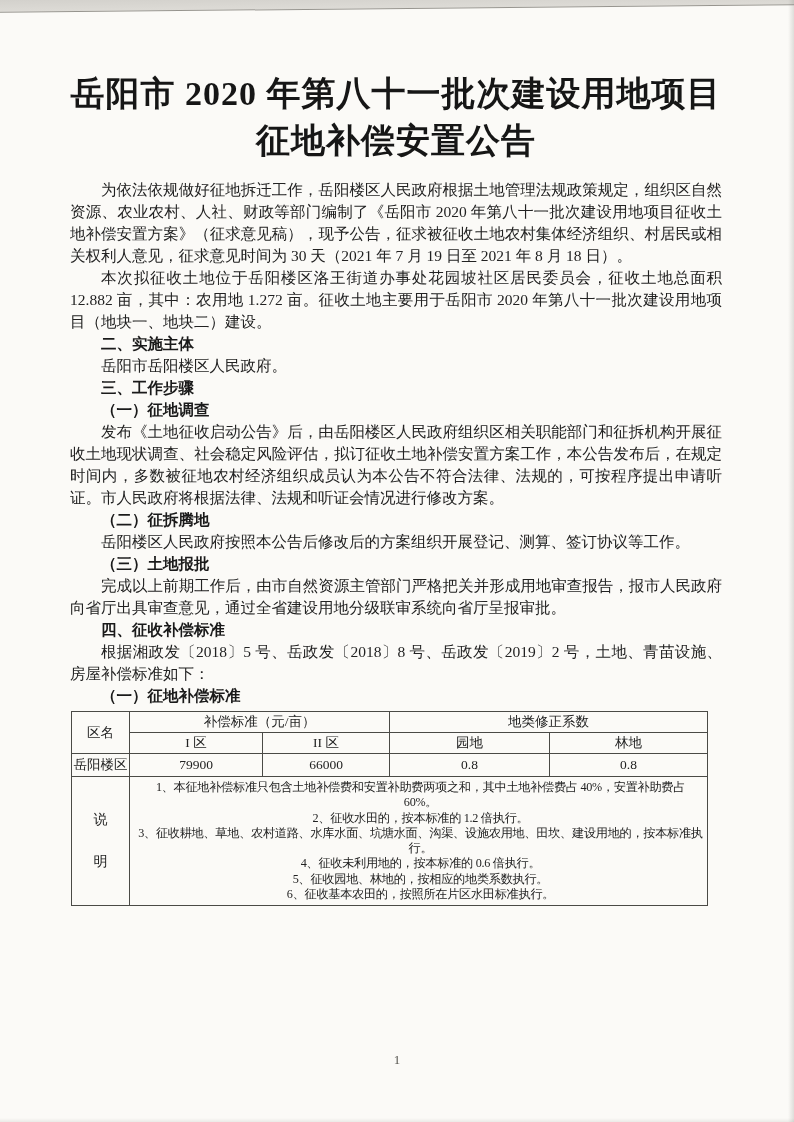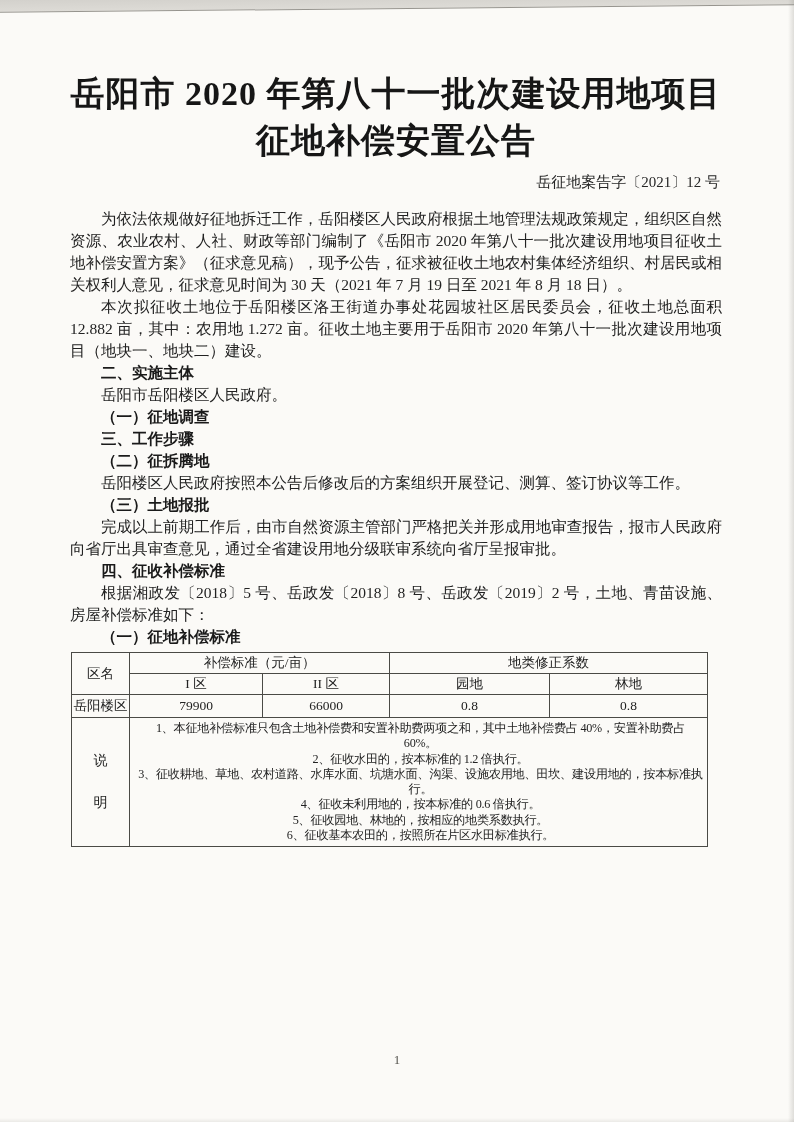--- a/index.html
+++ b/index.html
@@ -110,29 +110,29 @@
 
 <div class="sheet">
   <div class="scan-top-band"></div>
 
   <div class="content">
     <div class="doc-title">
       <div>岳阳市 2020 年第八十一批次建设用地项目</div>
       <div>征地补偿安置公告</div>
     </div>
 
-    <div class="doc-number">岳征地案告字〔2021〕12 号</div>
 
     <div class="body-text">
       <div class="para">为依法依规做好征地拆迁工作，岳阳楼区人民政府根据土地管理法规政策规定，组织区自然资源、农业农村、人社、财政等部门编制了《岳阳市 2020 年第八十一批次建设用地项目征收土地补偿安置方案》（征求意见稿），现予公告，征求被征收土地农村集体经济组织、村居民或相关权利人意见，征求意见时间为 30 天（2021 年 7 月 19 日至 2021 年 8 月 18 日）。</div>
       <div class="para">本次拟征收土地位于岳阳楼区洛王街道办事处花园坡社区居民委员会，征收土地总面积 12.882 亩，其中：农用地 1.272 亩。征收土地主要用于岳阳市 2020 年第八十一批次建设用地项目（地块一、地块二）建设。</div>
       <div class="heading">二、实施主体</div>
       <div class="para">岳阳市岳阳楼区人民政府。</div>
+      <div class="heading">三、工作步骤</div>
       <div class="heading">（一）征地调查</div>
-      <div class="heading">三、工作步骤</div>
+      <div class="para">发布《土地征收启动公告》后，由岳阳楼区人民政府组织区相关职能部门和征拆机构开展征收土地现状调查、社会稳定风险评估，拟订征收土地补偿安置方案工作，本公告发布后，在规定时间内，多数被征地农村经济组织成员认为本公告不符合法律、法规的，可按程序提出申请听证。市人民政府将根据法律、法规和听证会情况进行修改方案。</div>
       <div class="heading">（二）征拆腾地</div>
       <div class="para">岳阳楼区人民政府按照本公告后修改后的方案组织开展登记、测算、签订协议等工作。</div>
       <div class="heading">（三）土地报批</div>
       <div class="para">完成以上前期工作后，由市自然资源主管部门严格把关并形成用地审查报告，报市人民政府向省厅出具审查意见，通过全省建设用地分级联审系统向省厅呈报审批。</div>
       <div class="heading">四、征收补偿标准</div>
       <div class="para">根据湘政发〔2018〕5 号、岳政发〔2018〕8 号、岳政发〔2019〕2 号，土地、青苗设施、房屋补偿标准如下：</div>
       <div class="heading">（一）征地补偿标准</div>
     </div>
 
     <table class="comp-table">

